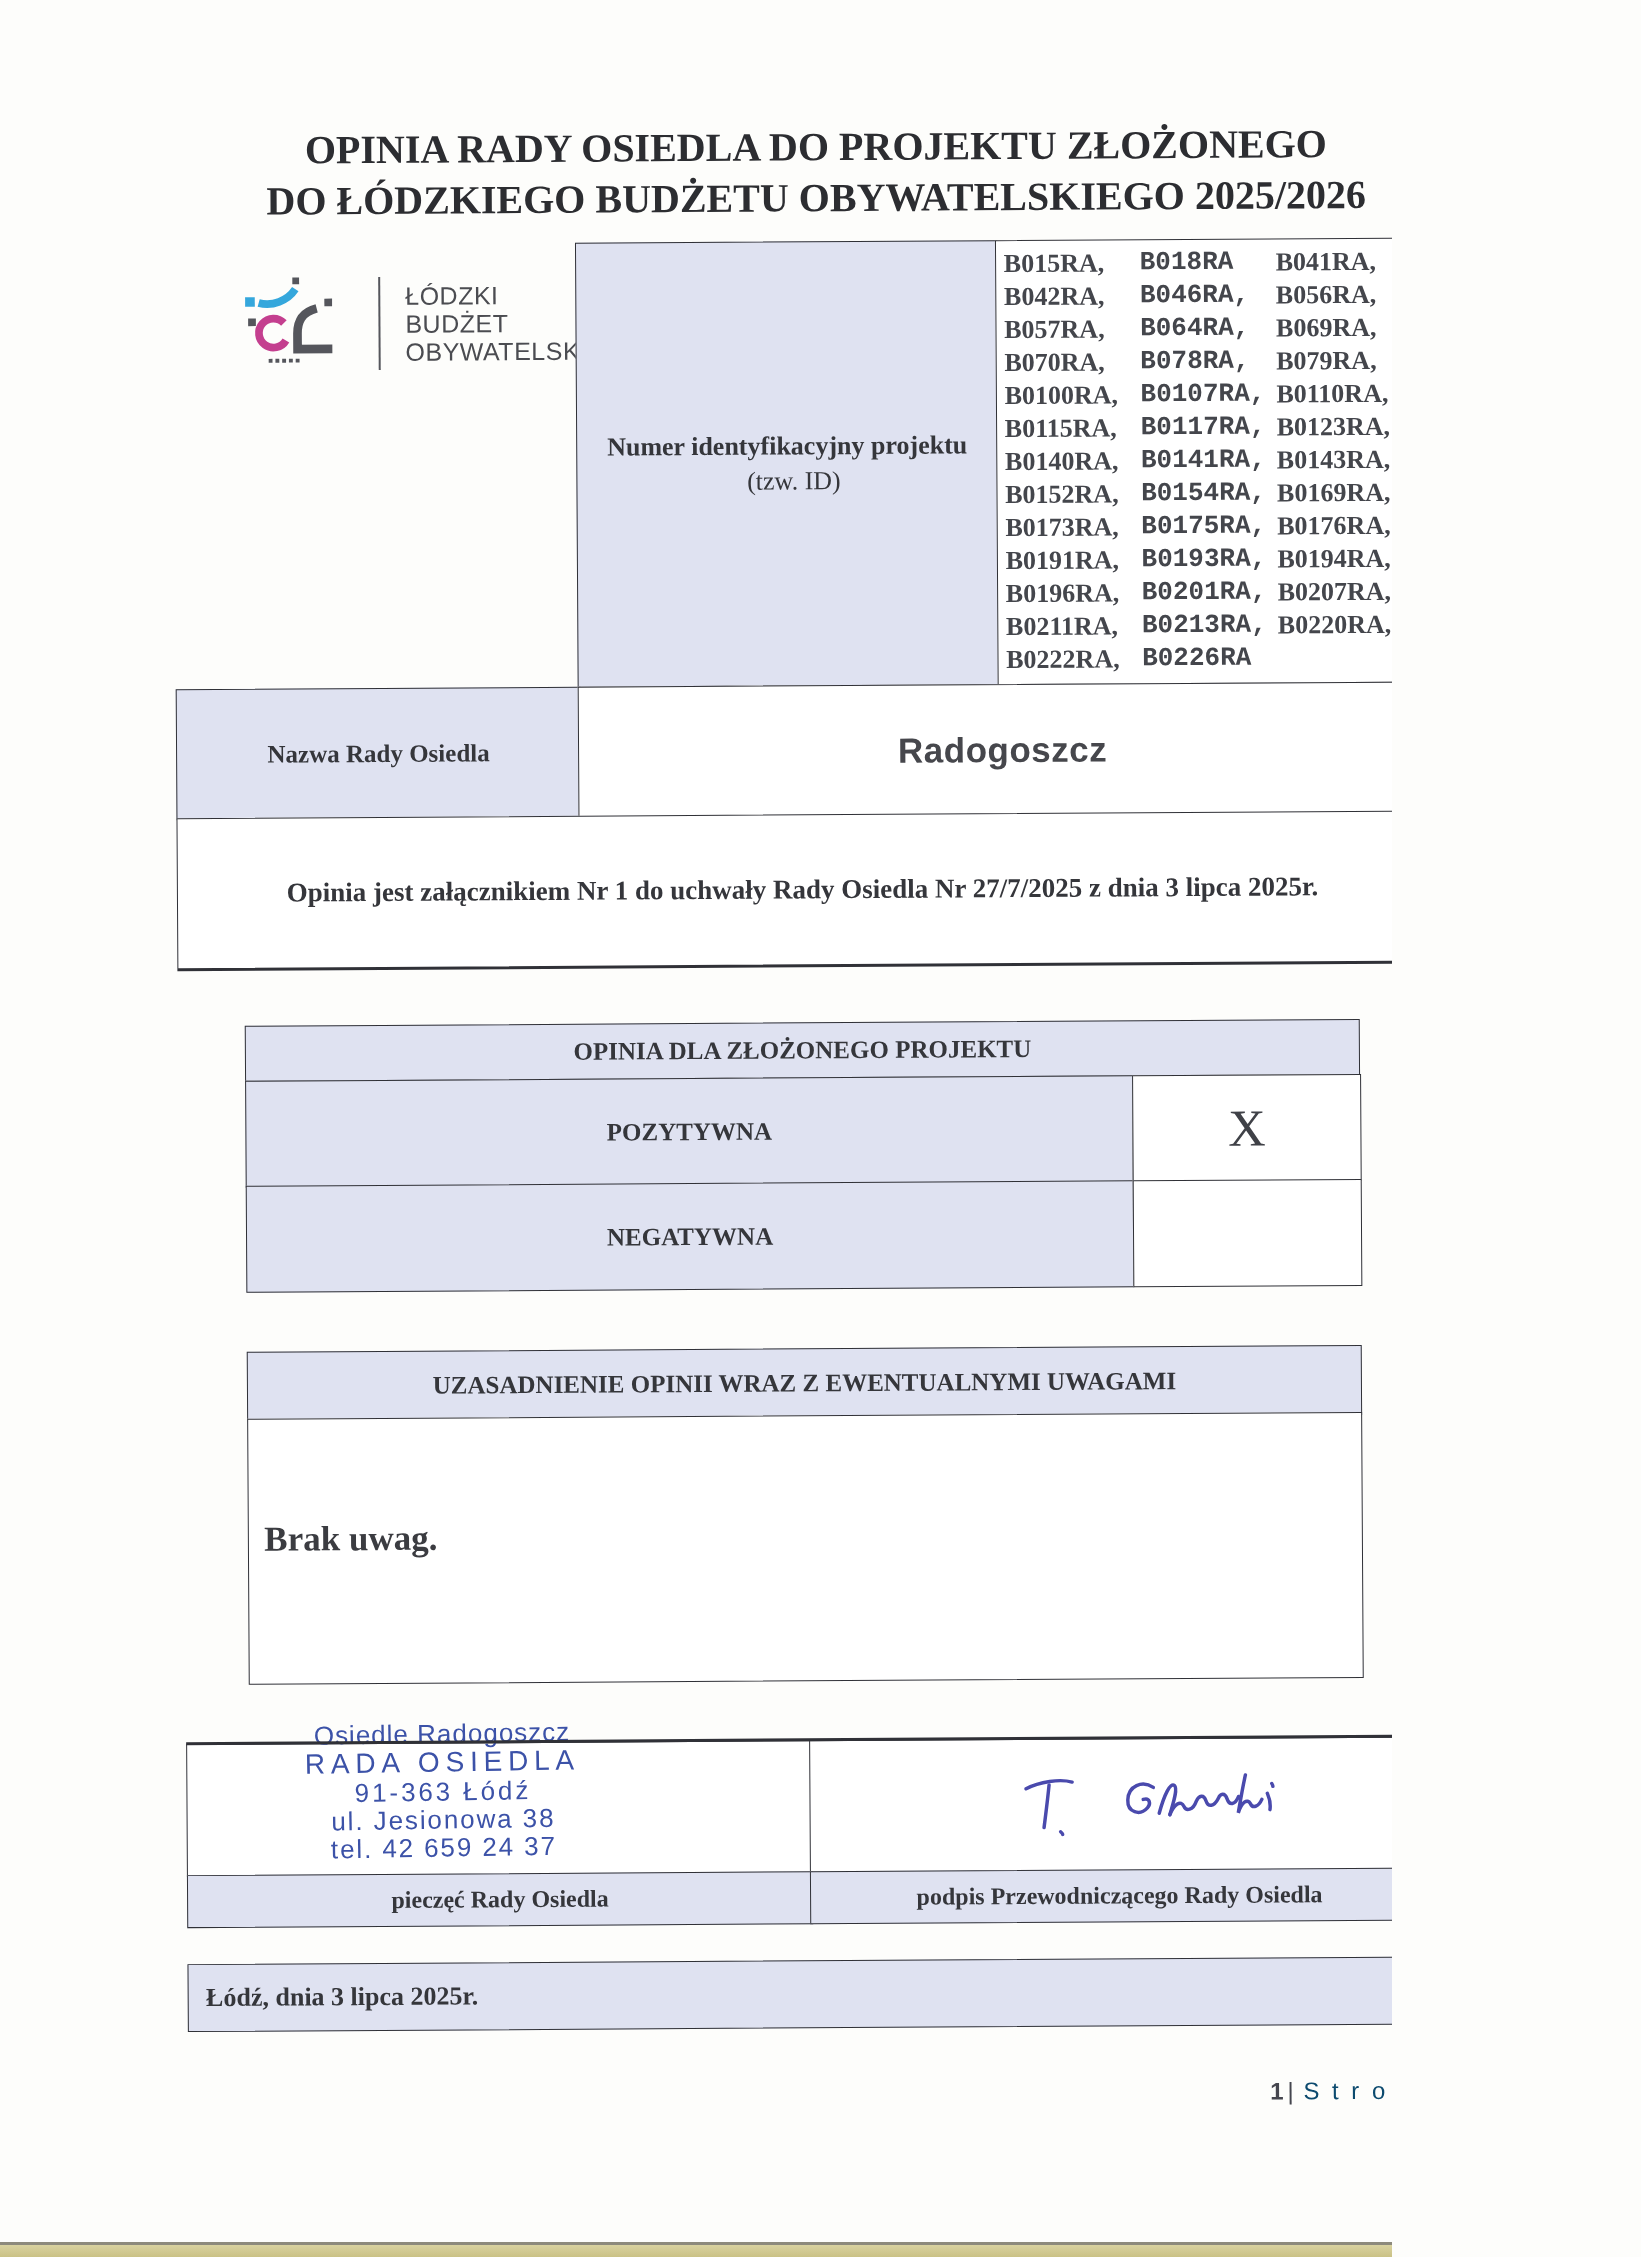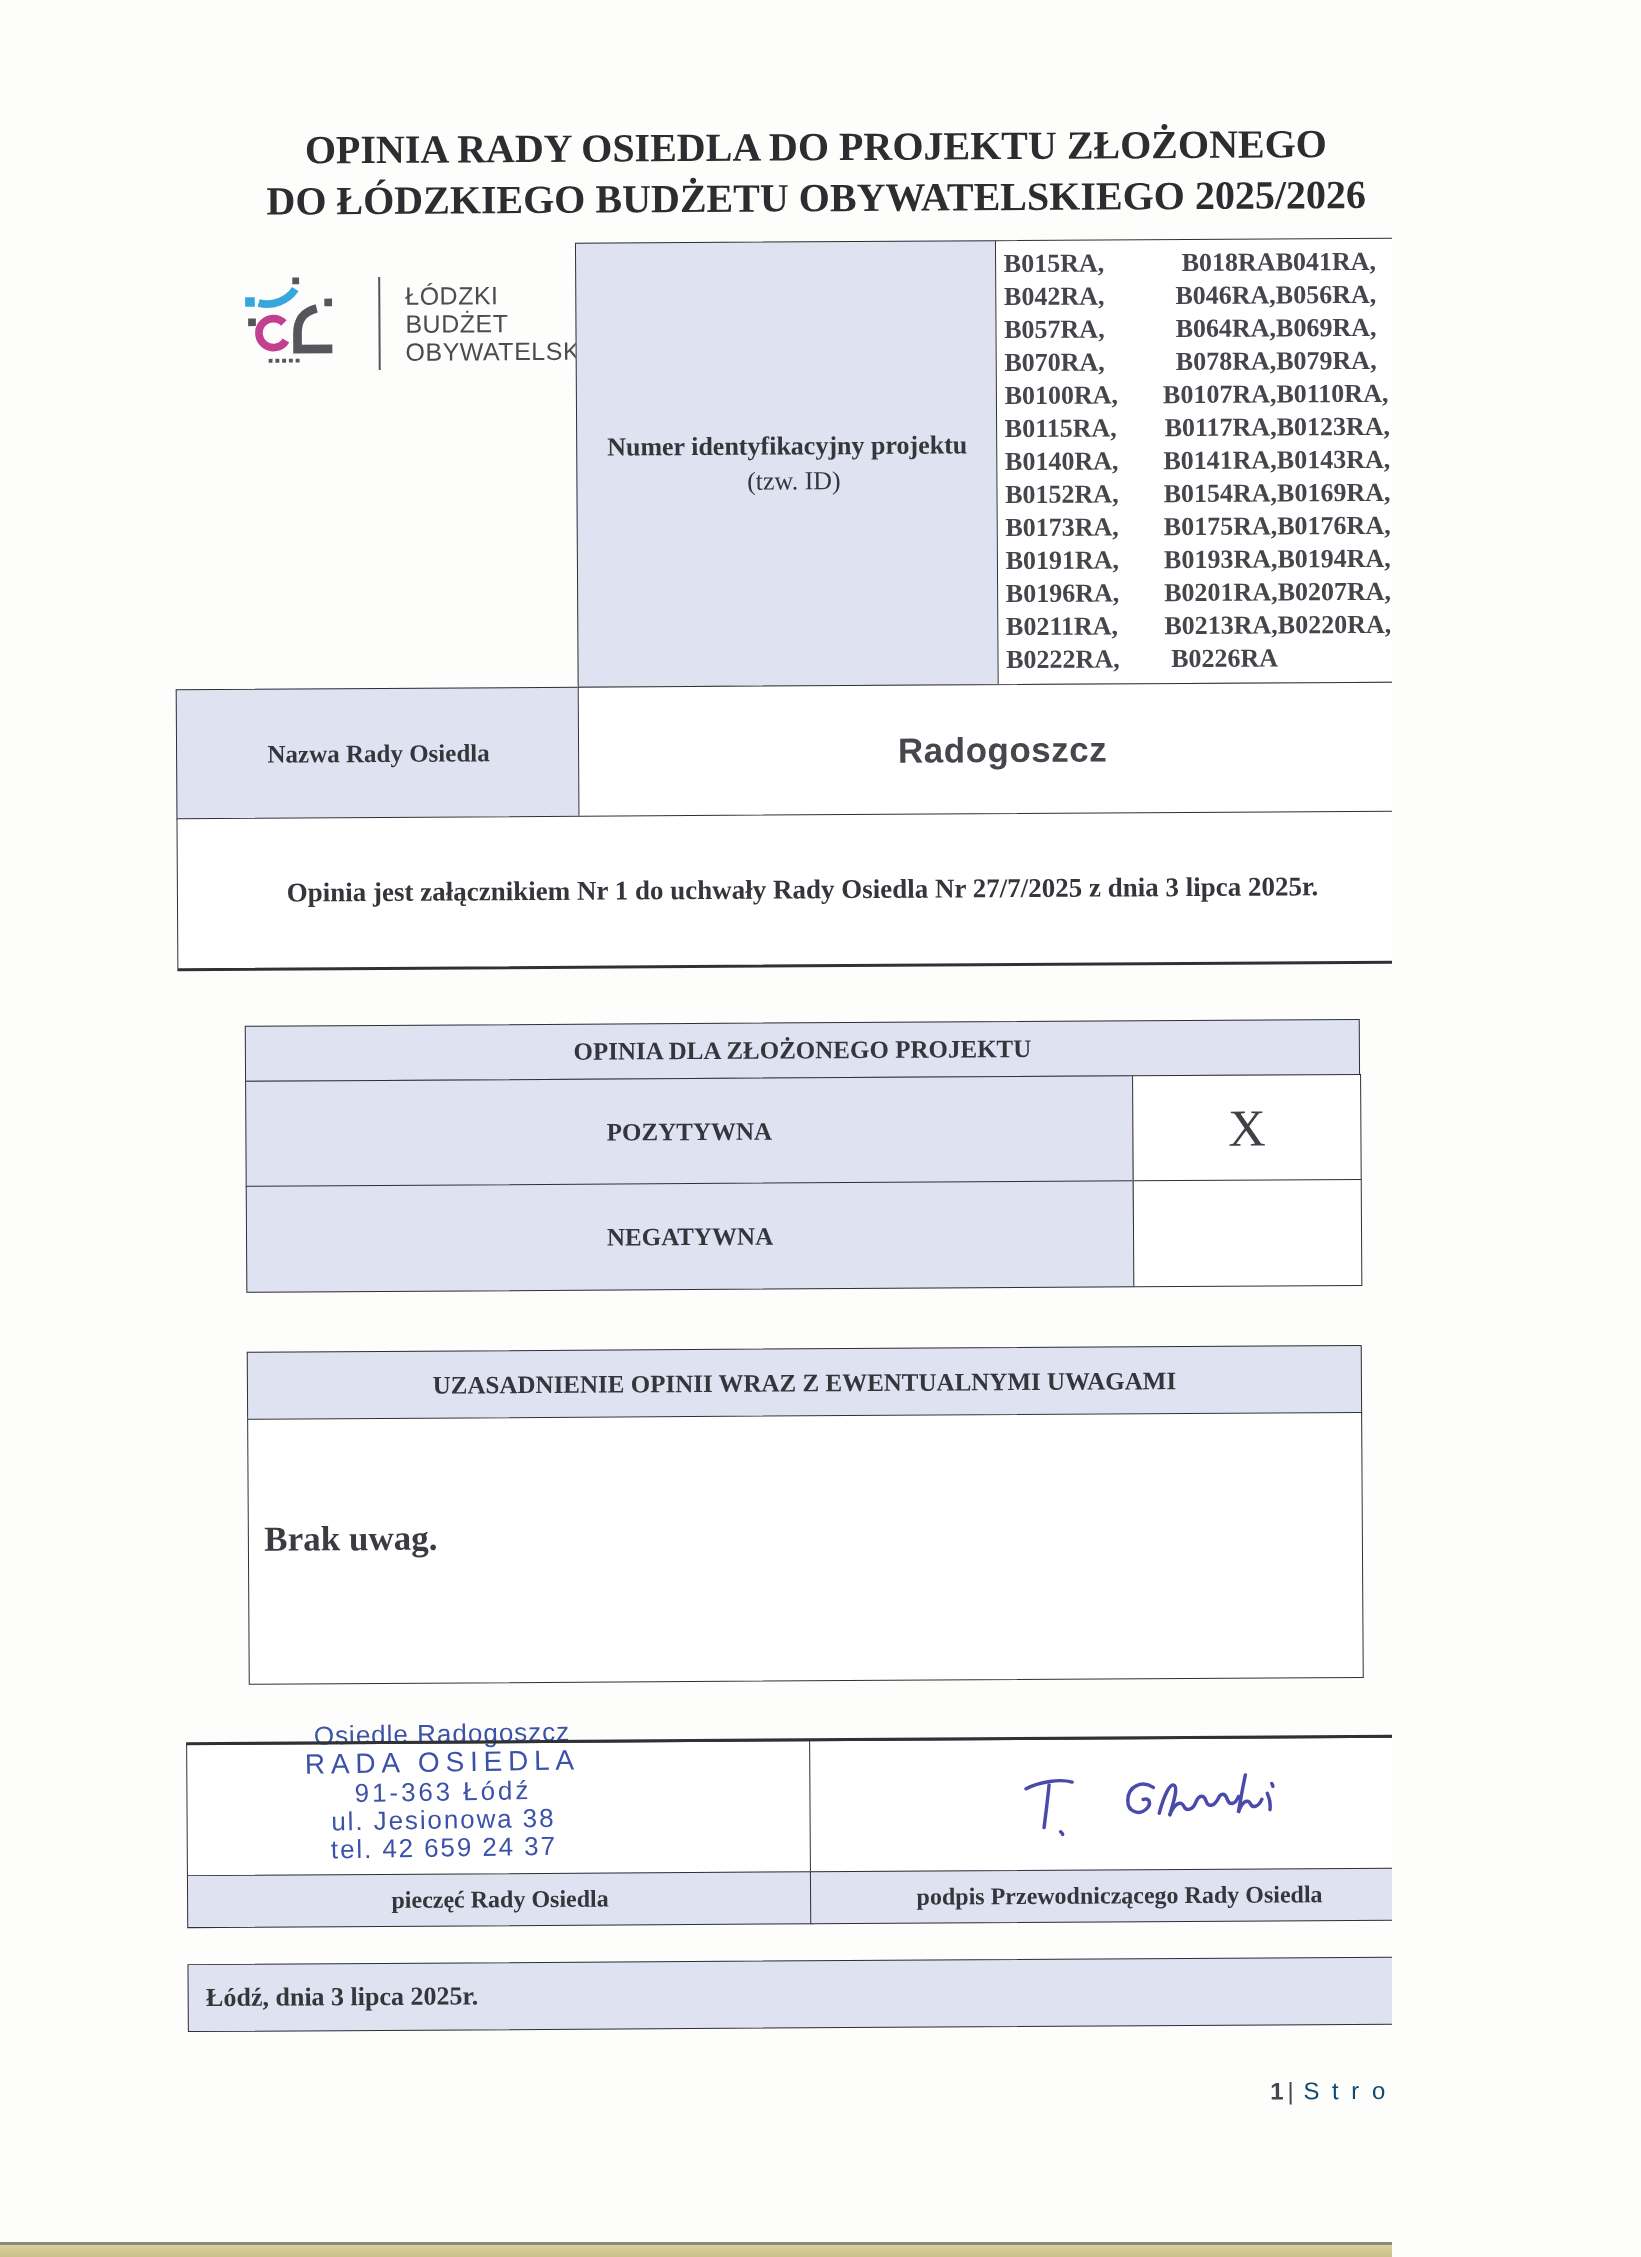--- a/index.html
+++ b/index.html
@@ -20,21 +20,21 @@
   .logo-text{font-family:"Liberation Sans","DejaVu Sans",sans-serif;font-size:25px;
              line-height:28px;color:#4b4c51;letter-spacing:0.5px;}
 
   
   .id-label-cell{left:579px;top:242px;width:422px;height:445px;flex-direction:column;gap:5.8px;}
   .id-label-main{font-weight:bold;font-size:26px;}
   .id-label-sub{font-size:26px;margin-left:13px;}
   .id-list-cell{left:999px;top:242px;width:429px;height:445px;padding:5.8px 11.6px 0 7.7px;}
   .id-row{display:grid;grid-template-columns:1fr 1fr 1fr;font-weight:bold;font-size:26px;
           line-height:33px;color:#44464c;}
-  .id-row span:nth-child(2){text-align:right;}
+  .id-row span:nth-child(2){text-align:left;font-family:Liberation Mono, monospace;}
   .id-row span:nth-child(3){text-align:left;}
   .nazwa-label{left:177px;top:686px;width:405px;height:131px;font-weight:bold;font-size:25px;}
   .nazwa-value{left:579px;top:686px;width:849px;height:131px;
                font-family:"Liberation Sans","DejaVu Sans",sans-serif;
                font-weight:bold;font-size:35px;color:#46474c;letter-spacing:0.5px;}
   .attach-cell{left:177px;top:815px;width:1251px;height:153px;border-bottom-width:3.9px;
                font-weight:bold;font-size:27px;line-height:39px;padding:0 56px;}
 
   
   .op-header{left:244px;top:1023px;width:1115px;height:56px;font-weight:bold;font-size:25px;}

